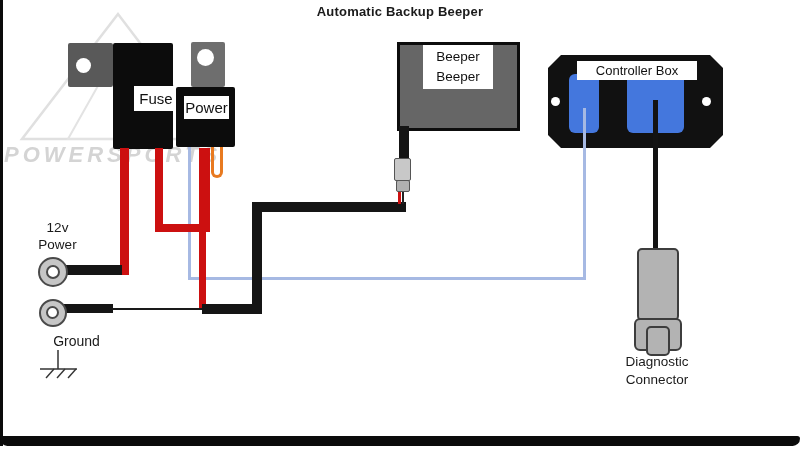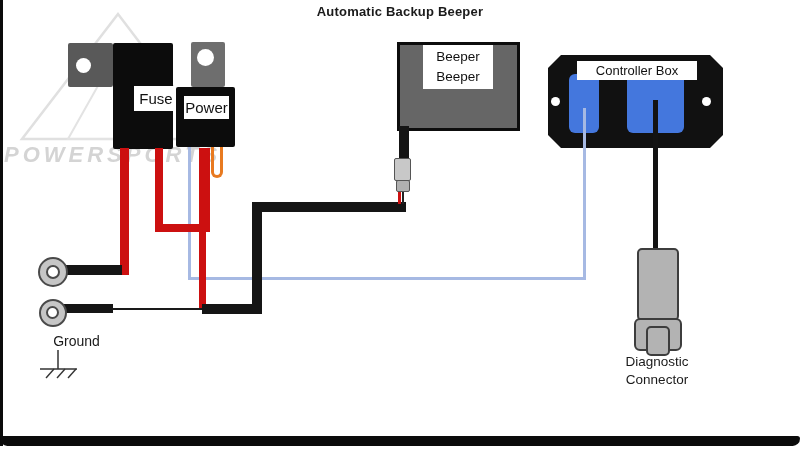--- a/index.html
+++ b/index.html
@@ -87,20 +87,24 @@
 
   <div class="abs orangeU" style="left: 211px; top: 147px; width: 12px; height: 31px; border-color: rgb(232, 122, 32);"></div>
 
   <div class="abs" style="left: 62px; top: 265px; width: 60px; height: 10px; background-color: rgb(21, 21, 21);"></div>
   <div class="abs" style="left: 63px; top: 304px; width: 50px; height: 9px; background-color: rgb(21, 21, 21);"></div>
   <div class="abs ring" style="left:38px;top:257px;width:30px;height:30px;"></div>
   <div class="abs ringhole" style="left:46px;top:265px;width:14px;height:14px;"></div>
   <div class="abs ring" style="left:39px;top:299px;width:28px;height:28px;"></div>
   <div class="abs ringhole" style="left:46px;top:306px;width:13px;height:13px;"></div>
 
+  <div class="abs lbl" style="left:25px;top:219px;width:65px;">
+    <div>12v</div>
+    <div>Power</div>
+  </div>
   <div class="abs lbl" style="left:44px;top:333px;width:65px;font-size:14px;">Ground</div>
   <svg class="abs" style="left:36px;top:348px;" width="46" height="34" viewBox="0 0 46 34">
     <line x1="22" y1="2" x2="22" y2="21" stroke="#333" stroke-width="1.5"></line>
     <line x1="4" y1="21" x2="41" y2="21" stroke="#333" stroke-width="1.5"></line>
     <line x1="10" y1="30" x2="18" y2="21" stroke="#333" stroke-width="1.4"></line>
     <line x1="21" y1="30" x2="29" y2="21" stroke="#333" stroke-width="1.4"></line>
     <line x1="32" y1="30" x2="40" y2="21" stroke="#333" stroke-width="1.4"></line>
   </svg>
 
   <div class="abs" style="left: 112px; top: 308px; width: 92px; height: 2px; background-color: rgb(26, 26, 26);"></div>

